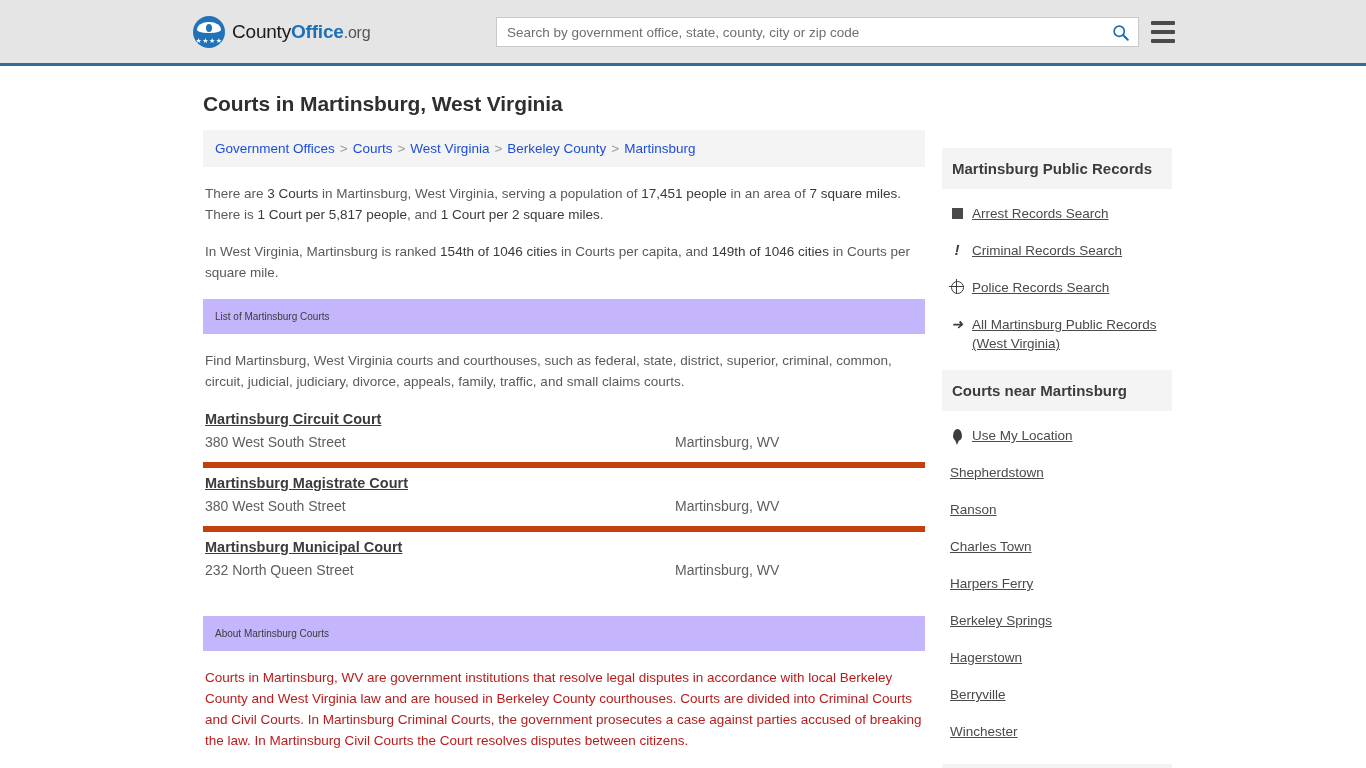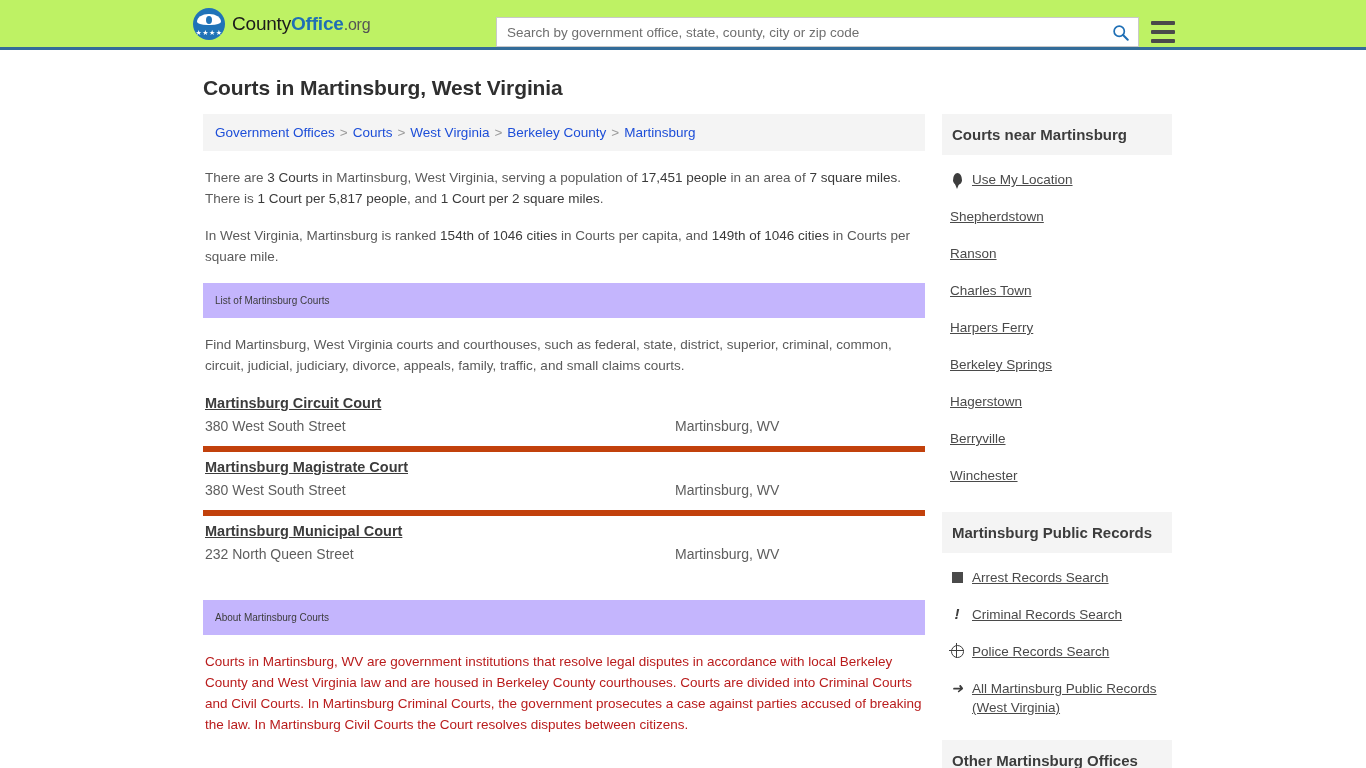--- a/index.html
+++ b/index.html
@@ -7,22 +7,22 @@
     margin: 0; padding: 0;
     width: 1366px; height: 768px;
     background: #ffffff;
     font-family: "Liberation Sans", sans-serif;
     overflow: hidden;
   }
 
   
   .site-header {
     width: 100%;
-    height: 50px;
-    background: #bef264;
+    height: 66px;
+    background: #e5e5e5;
     border-bottom: 3px solid #336c99;
     display: flex;
     align-items: center;
     position: relative;
   }
   .brand {
     display: flex;
     align-items: center;
     margin-left: 193px;
     gap: 7px;
@@ -373,58 +373,20 @@
         </div>
       </div>
 
       <div class="section-bar" style="margin-top:26px;">About Martinsburg Courts</div>
       <div class="about-body">Courts in Martinsburg, WV are government institutions that resolve legal disputes in accordance with local Berkeley County and West Virginia law and are housed in Berkeley County courthouses. Courts are divided into Criminal Courts and Civil Courts. In Martinsburg Criminal Courts, the government prosecutes a case against parties accused of breaking the law. In Martinsburg Civil Courts the Court resolves disputes between citizens.</div>
 
     </div>
 
     <div class="col-side">
 
-      <div class="side-panel">
-        <div class="side-head">Courts near Martinsburg</div>
-        <div class="side-list">
-
-          <div class="side-item">
-            <span class="side-icon">
-                <i class="icon-pin"></i>
-              </span>
-            <span class="side-link">Use My Location</span>
-          </div>
-
-          <div class="side-item">
-            <span class="side-link">Shepherdstown</span>
-          </div>
-          <div class="side-item">
-            <span class="side-link">Ranson</span>
-          </div>
-          <div class="side-item">
-            <span class="side-link">Charles Town</span>
-          </div>
-          <div class="side-item">
-            <span class="side-link">Harpers Ferry</span>
-          </div>
-          <div class="side-item">
-            <span class="side-link">Berkeley Springs</span>
-          </div>
-          <div class="side-item">
-            <span class="side-link">Hagerstown</span>
-          </div>
-          <div class="side-item">
-            <span class="side-link">Berryville</span>
-          </div>
-          <div class="side-item">
-            <span class="side-link">Winchester</span>
-          </div>
-        </div>
-      </div>
-
       <div class="side-panel" style="margin-top:18px;">
         <div class="side-head">Martinsburg Public Records</div>
         <div class="side-list">
 
           <div class="side-item">
             <span class="side-icon">
                 <i class="icon-square"></i>
               </span>
             <span class="side-link">Arrest Records Search</span>
           </div>
@@ -445,19 +407,57 @@
 
           <div class="side-item wrap-link">
             <span class="side-icon">
                 <i class="icon-arrow">➜</i>
               </span>
             <span class="side-link">All Martinsburg Public Records (West Virginia)</span>
           </div>
         </div>
       </div>
 
+      <div class="side-panel">
+        <div class="side-head">Courts near Martinsburg</div>
+        <div class="side-list">
+
+          <div class="side-item">
+            <span class="side-icon">
+                <i class="icon-pin"></i>
+              </span>
+            <span class="side-link">Use My Location</span>
+          </div>
+
+          <div class="side-item">
+            <span class="side-link">Shepherdstown</span>
+          </div>
+          <div class="side-item">
+            <span class="side-link">Ranson</span>
+          </div>
+          <div class="side-item">
+            <span class="side-link">Charles Town</span>
+          </div>
+          <div class="side-item">
+            <span class="side-link">Harpers Ferry</span>
+          </div>
+          <div class="side-item">
+            <span class="side-link">Berkeley Springs</span>
+          </div>
+          <div class="side-item">
+            <span class="side-link">Hagerstown</span>
+          </div>
+          <div class="side-item">
+            <span class="side-link">Berryville</span>
+          </div>
+          <div class="side-item">
+            <span class="side-link">Winchester</span>
+          </div>
+        </div>
+      </div>
+
       <div class="side-panel" style="margin-top:14px;">
         <div class="side-head">Other Martinsburg Offices</div>
       </div>
 
     </div>
   </div>
 </div>
 
 </body></html>

